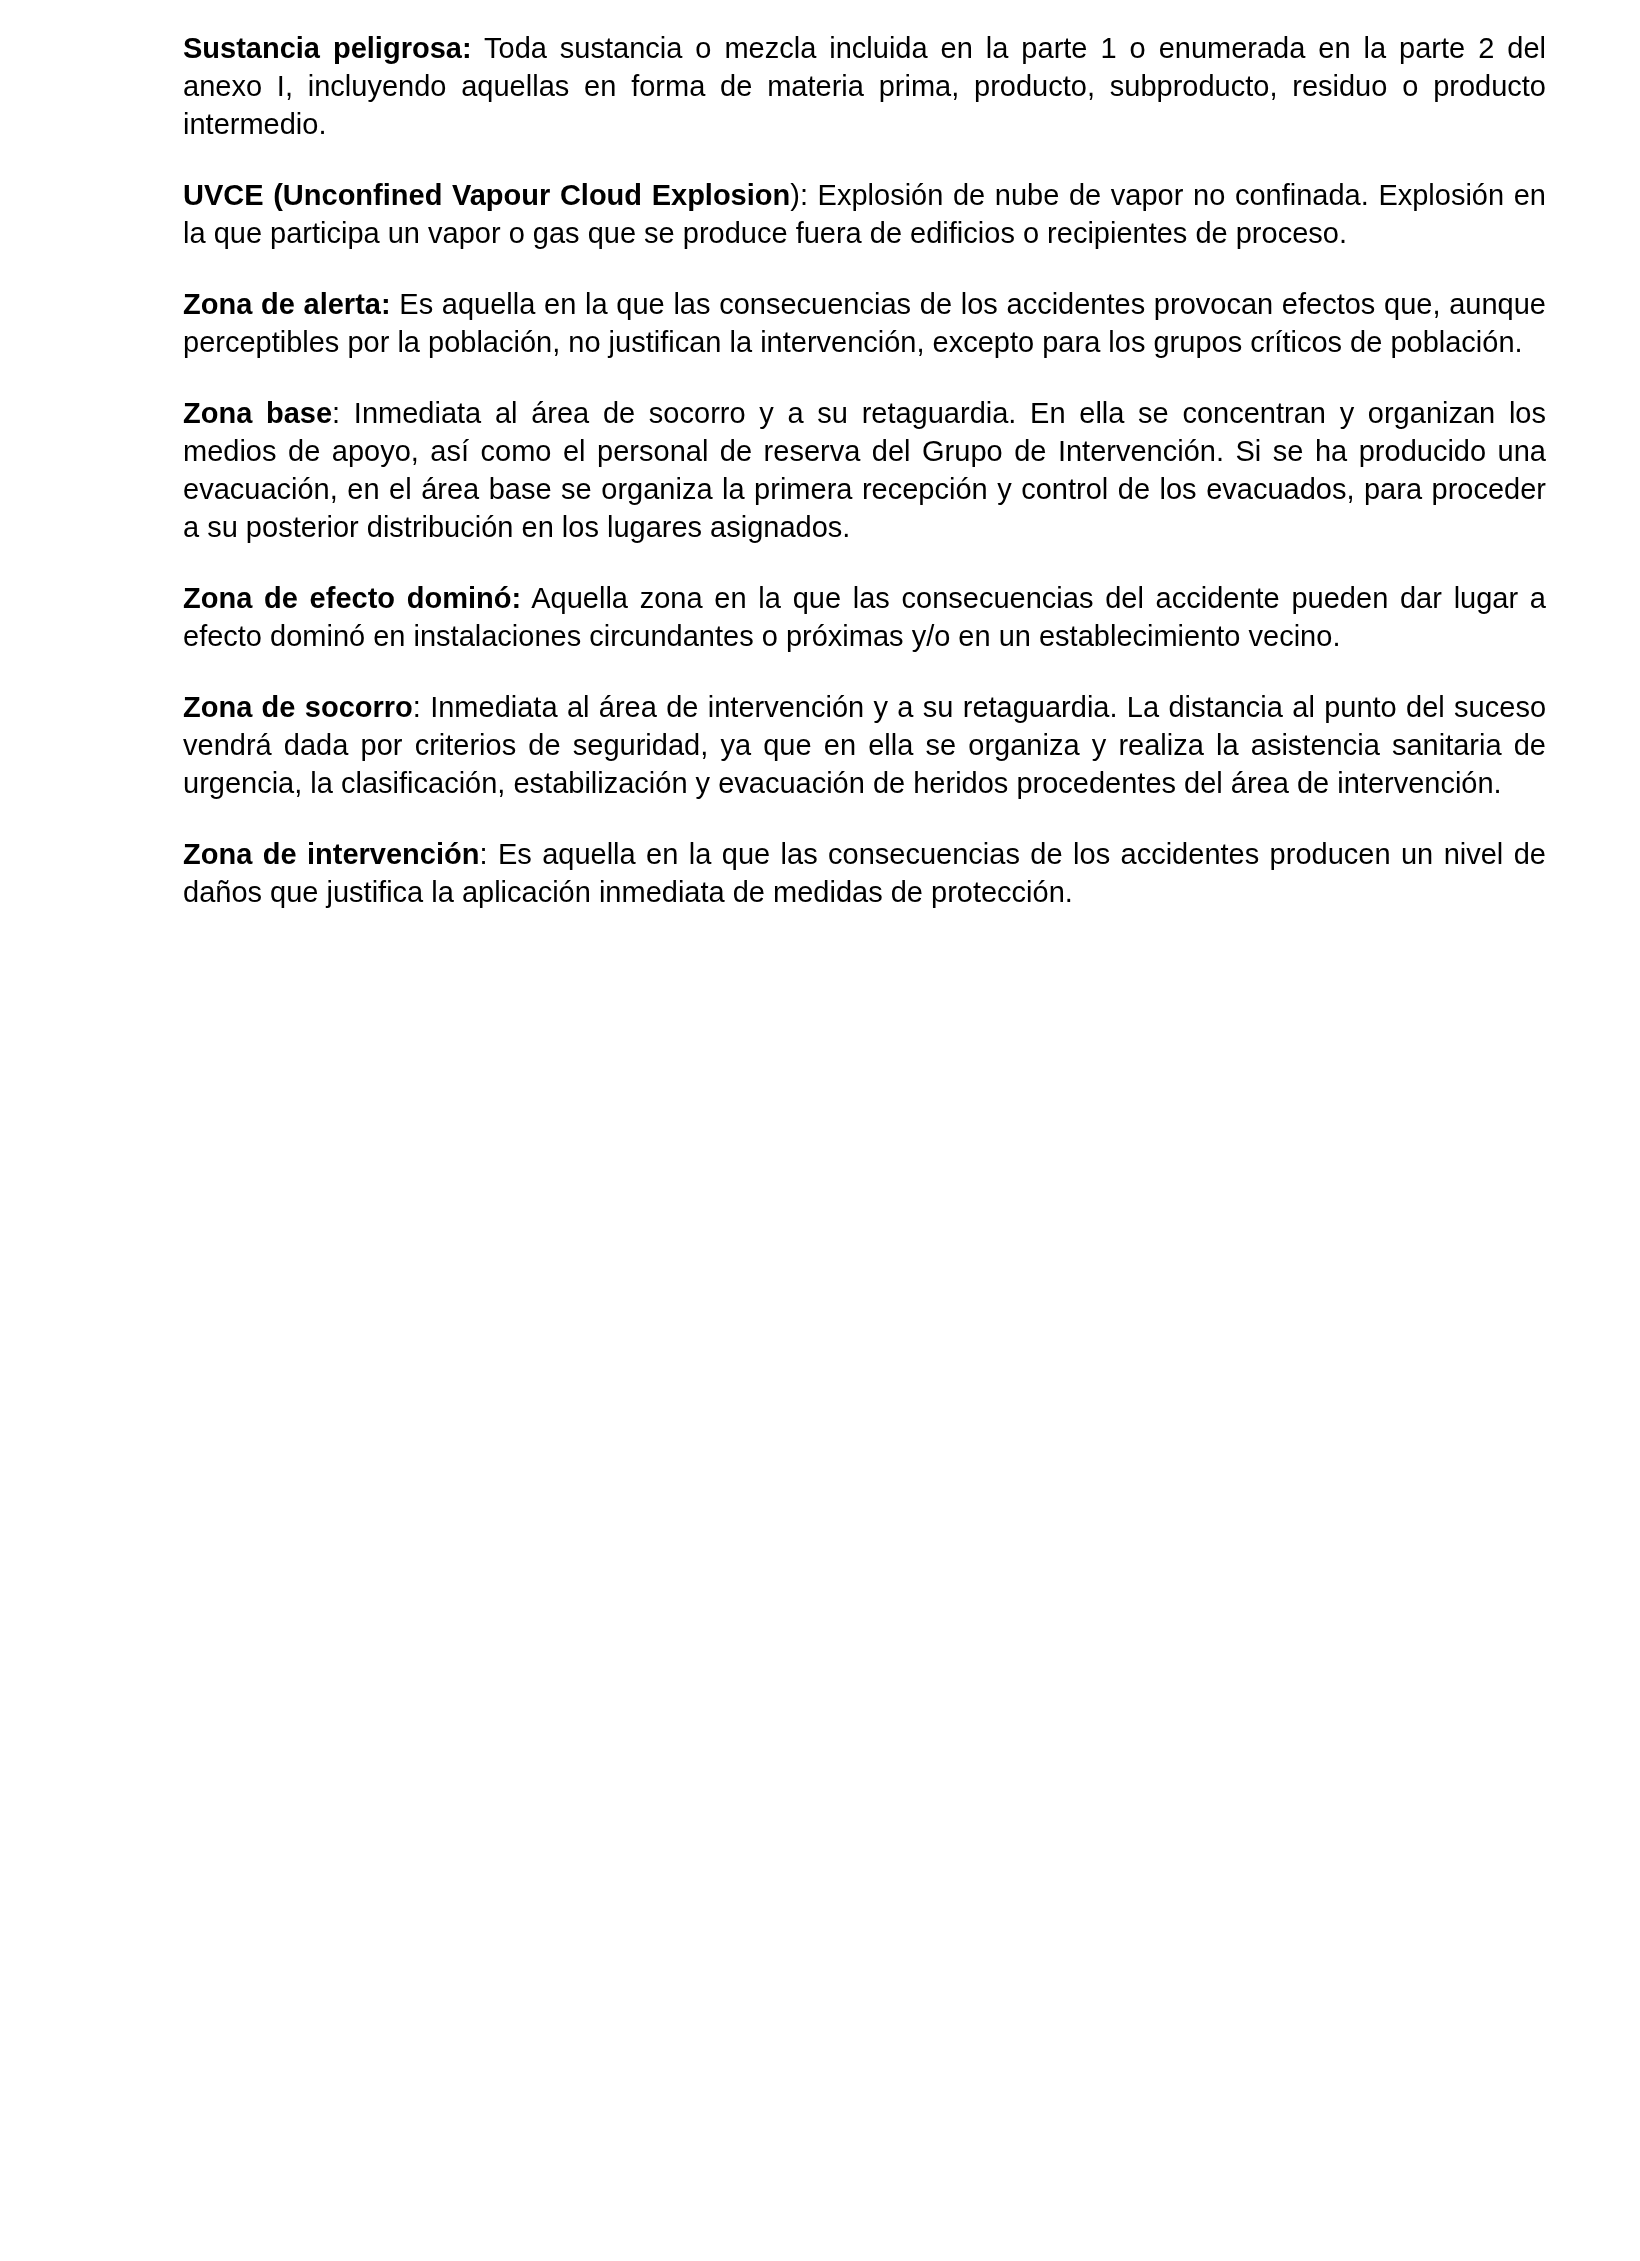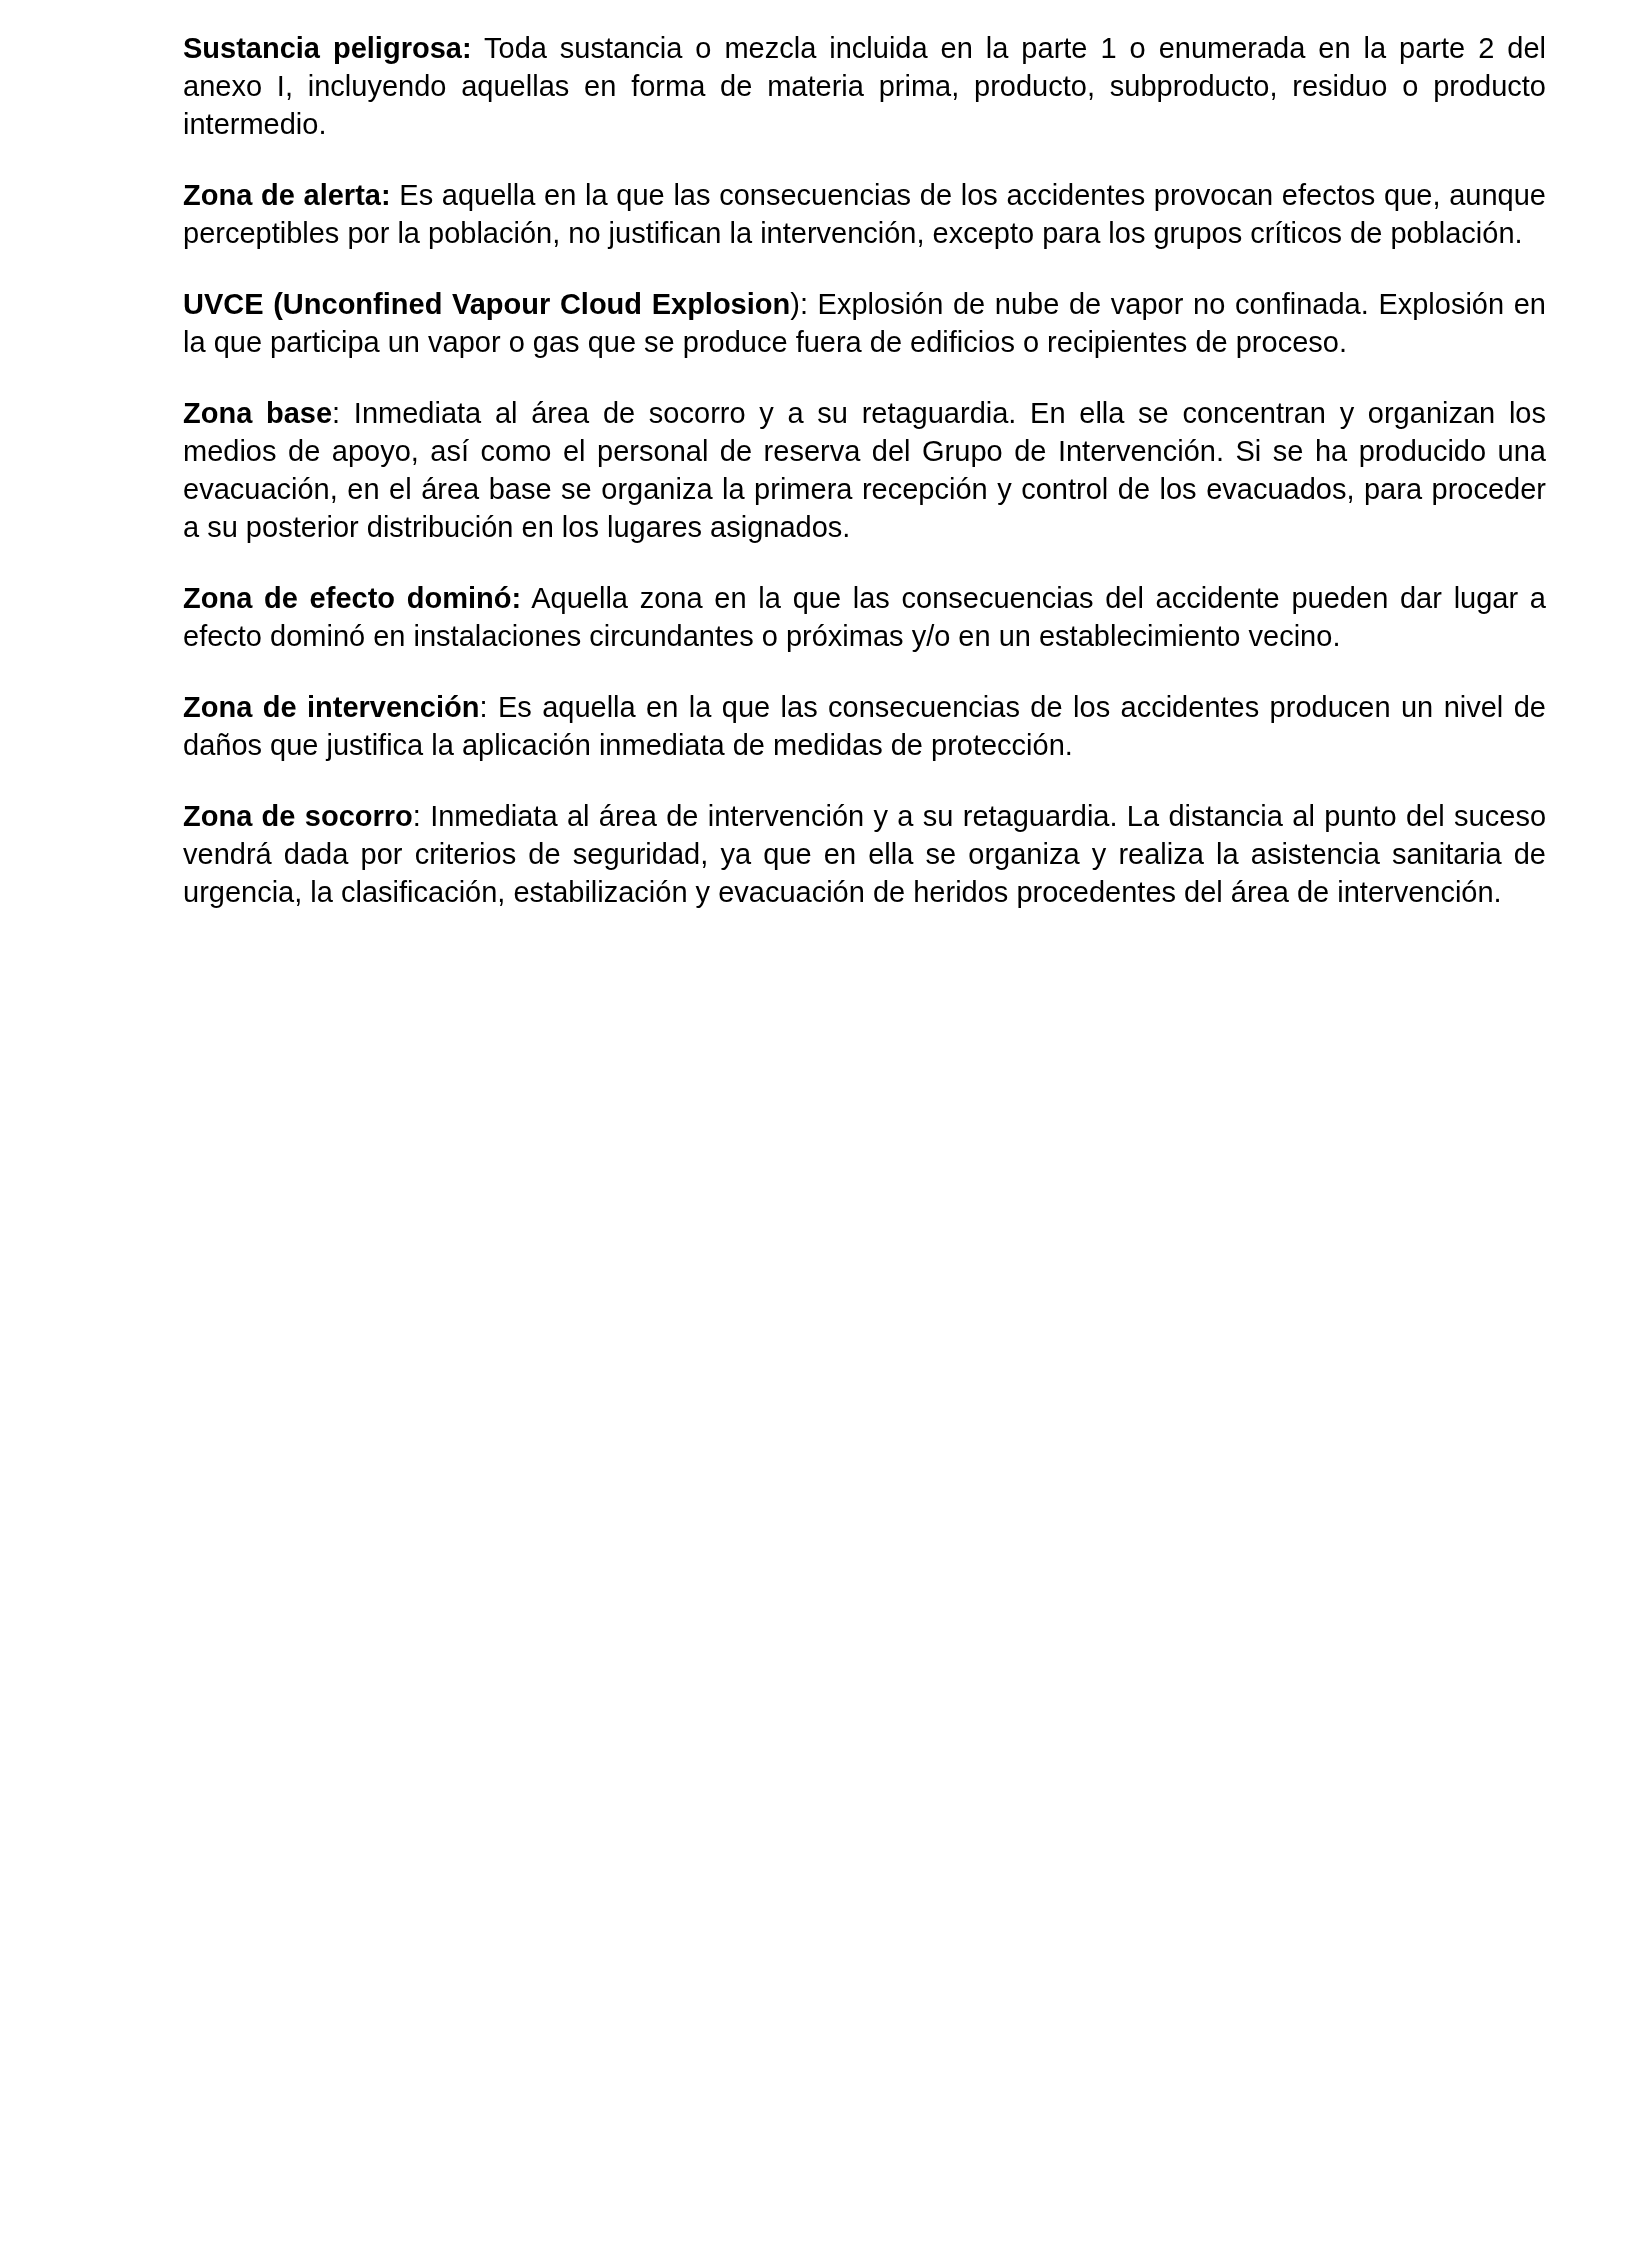--- a/index.html
+++ b/index.html
@@ -45,23 +45,23 @@
     color: #000000;
   }
 </style>
 </head>
 <body>
 
 <div class="page" style="background: rgb(255, 255, 255); color: rgb(0, 0, 0);">
 
   <div class="content" id="glossary">
       <p class="entry"><span class="term">Sustancia peligrosa:</span><span class="def"> Toda sustancia o mezcla incluida en la parte 1 o enumerada en la parte 2 del anexo I, incluyendo aquellas en forma de materia prima, producto, subproducto, residuo o producto intermedio.</span></p>
+      <p class="entry"><span class="term">UVCE (Unconfined Vapour Cloud Explosion</span><span class="def">): Explosión de nube de vapor no confinada. Explosión en la que participa un vapor o gas que se produce fuera de edificios o recipientes de proceso.</span></p>
       <p class="entry"><span class="term">Zona de alerta:</span><span class="def"> Es aquella en la que las consecuencias de los accidentes provocan efectos que, aunque perceptibles por la población, no justifican la intervención, excepto para los grupos críticos de población.</span></p>
-      <p class="entry"><span class="term">UVCE (Unconfined Vapour Cloud Explosion</span><span class="def">): Explosión de nube de vapor no confinada. Explosión en la que participa un vapor o gas que se produce fuera de edificios o recipientes de proceso.</span></p>
       <p class="entry"><span class="term">Zona base</span><span class="def">: Inmediata al área de socorro y a su retaguardia. En ella se concentran y organizan los medios de apoyo, así como el personal de reserva del Grupo de Intervención. Si se ha producido una evacuación, en el área base se organiza la primera recepción y control de los evacuados, para proceder a su posterior distribución en los lugares asignados.</span></p>
       <p class="entry"><span class="term">Zona de efecto dominó:</span><span class="def"> Aquella zona en la que las consecuencias del accidente pueden dar lugar a efecto dominó en instalaciones circundantes o próximas y/o en un establecimiento vecino.</span></p>
+      <p class="entry"><span class="term">Zona de socorro</span><span class="def">: Inmediata al área de intervención y a su retaguardia. La distancia al punto del suceso vendrá dada por criterios de seguridad, ya que en ella se organiza y realiza la asistencia sanitaria de urgencia, la clasificación, estabilización y evacuación de heridos procedentes del área de intervención.</span></p>
       <p class="entry"><span class="term">Zona de intervención</span><span class="def">: Es aquella en la que las consecuencias de los accidentes producen un nivel de daños que justifica la aplicación inmediata de medidas de protección.</span></p>
-      <p class="entry"><span class="term">Zona de socorro</span><span class="def">: Inmediata al área de intervención y a su retaguardia. La distancia al punto del suceso vendrá dada por criterios de seguridad, ya que en ella se organiza y realiza la asistencia sanitaria de urgencia, la clasificación, estabilización y evacuación de heridos procedentes del área de intervención.</span></p>
     </div>
 
   <span class="corner-mark">-</span>
 </div>
 
 
 </body></html>

